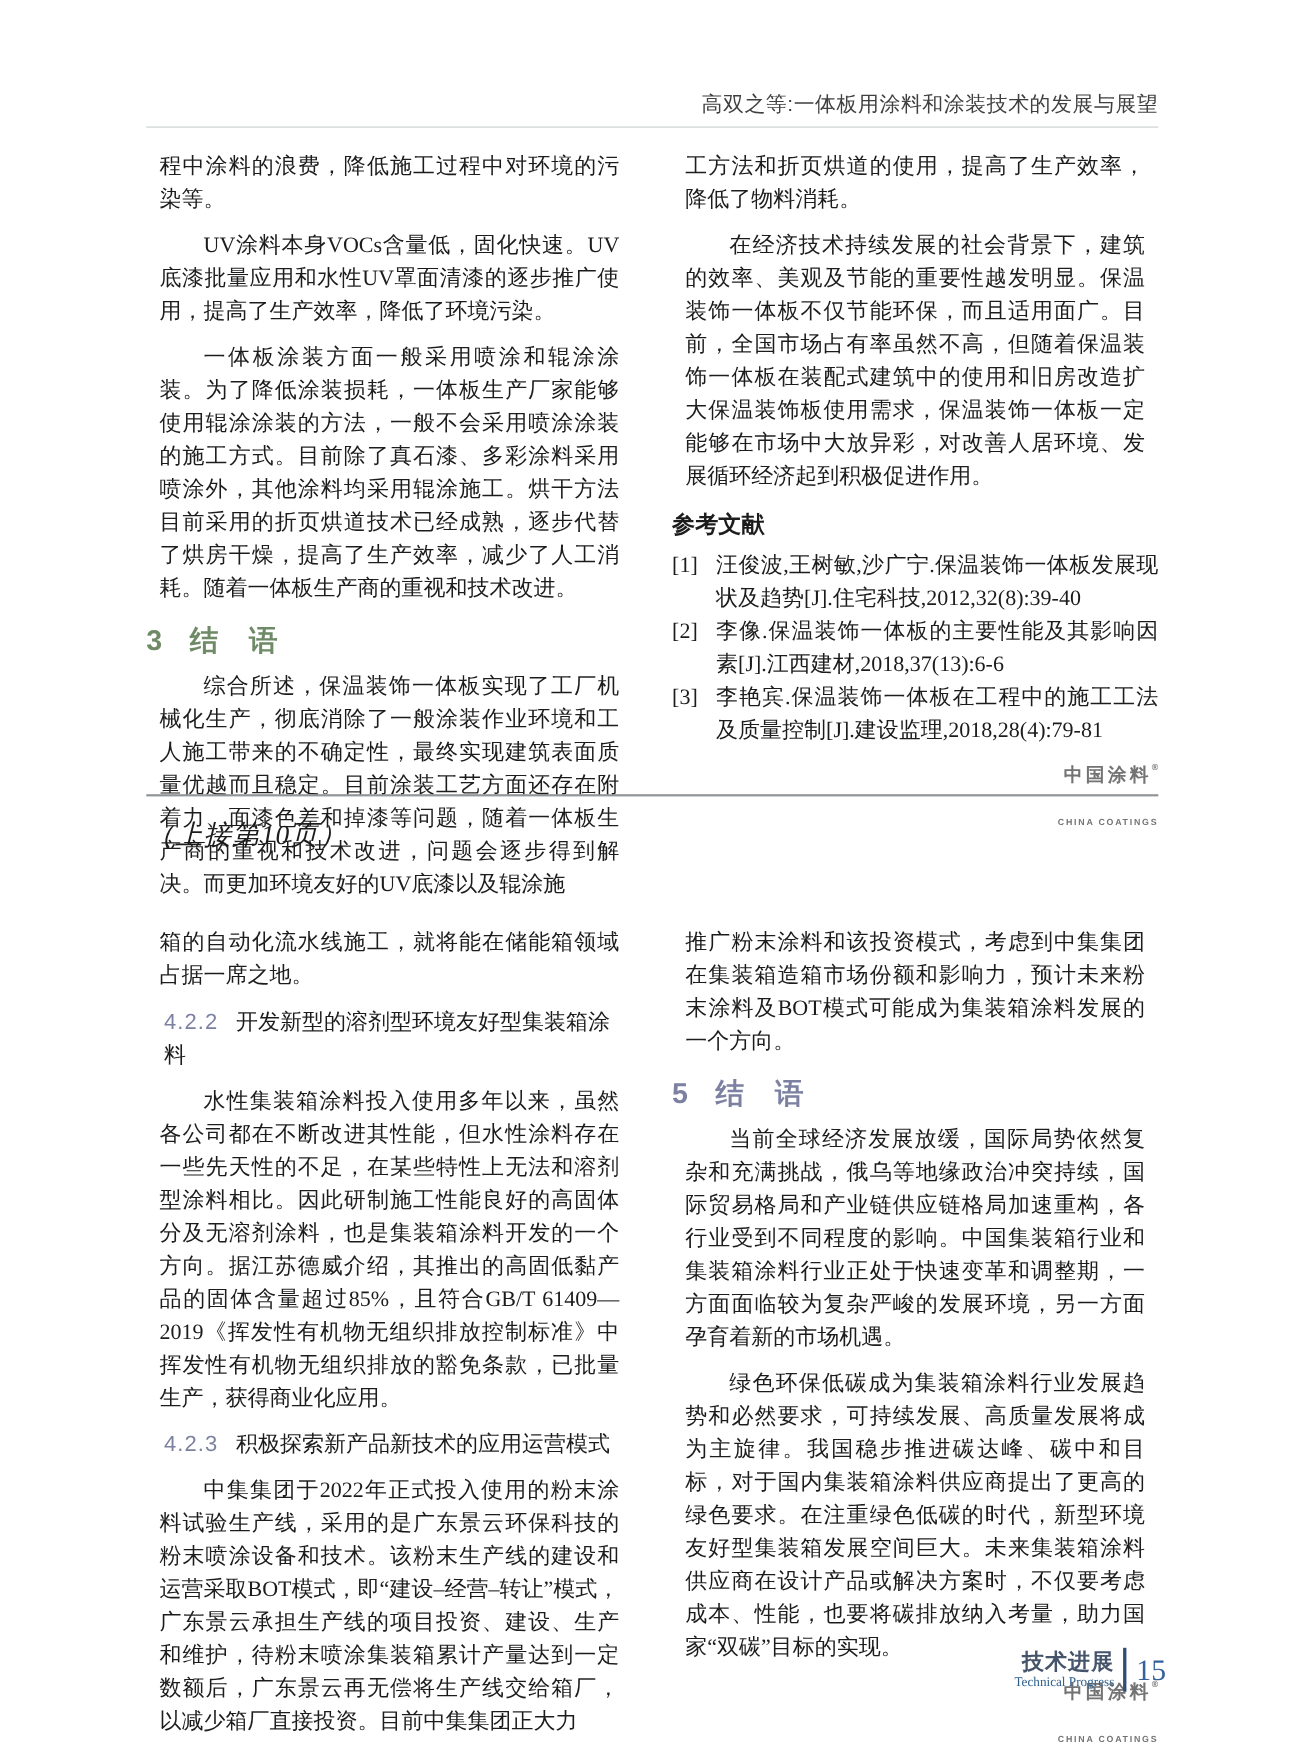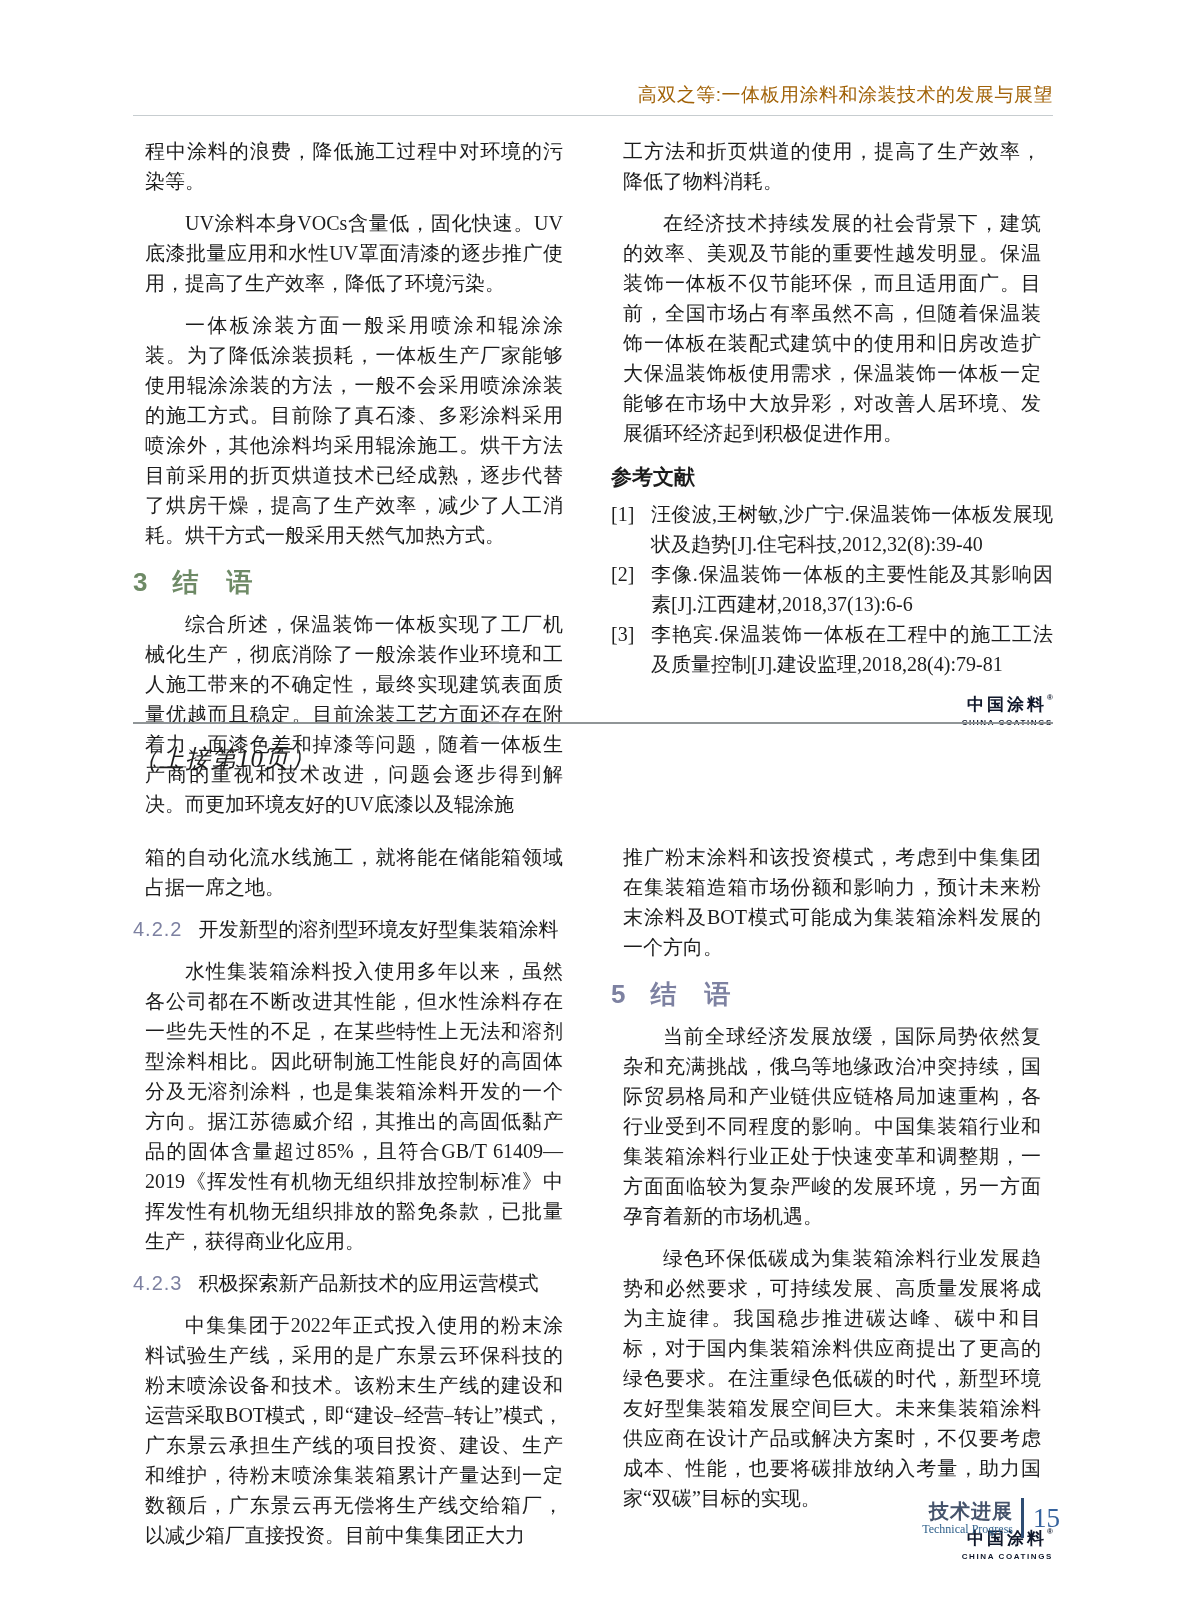--- a/index.html
+++ b/index.html
@@ -5,51 +5,51 @@
   html,body { margin:0; padding:0; background:#e8e8e8; }
   .page {
     position:relative; width:1187px; height:1600px; margin:0 auto;
     background:#ffffff; overflow:hidden;
     font-family:"Liberation Serif", serif; color:#1c1c1c;
   }
   
   .running-head {
     position:absolute; top:82px; left:133px; width:920px;
     text-align:right; font-family:"Liberation Sans", sans-serif;
-    font-size:19px; color:#a16207; letter-spacing:0.5px;
+    font-size:19px; color:#404040; letter-spacing:0.5px;
     padding-bottom:7px; border-bottom:1px solid #c7cdd0;
   }
   
   .two-col { position:absolute; left:133px; width:920px; display:flex; gap:36px; }
   .top-section { top:124px; }
   .bottom-section { top:830px; }
   .col { width:442px; flex:0 0 442px; }
   .body-p { font-size:20px; line-height:30px; text-align:justify; margin:12px; }
   .indent { text-indent:2em; }
   
   .sec-heading {
     font-family:"Liberation Sans", sans-serif; font-weight:bold;
     font-size:26px; line-height:30px; margin:17px 0 11px 0; letter-spacing:1px;
   }
   .sec-heading .num { margin-right:24px; }
   .green { color:#6e8a66; }
   .slate { color:#7d81a1; }
   
-  .sub-heading { font-size:20px; line-height:30px; margin:2px 0; text-align:left; }
+  .sub-heading { font-size:20px; line-height:30px; margin:2px 16px; text-align:left; }
   .sub-heading .sub-num {
     font-family:"Liberation Sans", sans-serif; color:#7d81a1;
     letter-spacing:1px; margin-right:16px;
   }
   
   .refs-heading { font-weight:bold; font-size:21px; margin:15px 0 8px 0; }
   .ref-item { display:flex; font-size:20px; line-height:30px; }
   .ref-marker { flex:0 0 40px; }
   .ref-text { text-align:justify; }
   
-  .logo { display:flex; flex-direction:column; align-items:flex-end; margin-top:14px; color:#0f172a; }
+  .logo { display:flex; flex-direction:column; align-items:flex-end; margin-top:14px; color:#737373;gap:25px; }
   .logo-cn {
     font-family:"Liberation Sans", sans-serif; font-weight:bold;
     font-size:17px; letter-spacing:3px; position:relative;
   }
   .logo-mark { font-size:8px; vertical-align:top; letter-spacing:0; }
   .logo-en {
     font-family:"Liberation Sans", sans-serif; font-size:8px;
     letter-spacing:1.6px; margin-top:2px; font-weight:bold;
   }
   
@@ -70,21 +70,21 @@
 <body>
 
 <div class="page">
 
   <div class="running-head">高双之等:一体板用涂料和涂装技术的发展与展望</div>
 
   <div class="two-col top-section">
     <div class="col">
       <p class="body-p">程中涂料的浪费，降低施工过程中对环境的污染等。</p>
       <p class="body-p indent">UV涂料本身VOCs含量低，固化快速。UV底漆批量应用和水性UV罩面清漆的逐步推广使用，提高了生产效率，降低了环境污染。</p>
-      <p class="body-p indent">一体板涂装方面一般采用喷涂和辊涂涂装。为了降低涂装损耗，一体板生产厂家能够使用辊涂涂装的方法，一般不会采用喷涂涂装的施工方式。目前除了真石漆、多彩涂料采用喷涂外，其他涂料均采用辊涂施工。烘干方法目前采用的折页烘道技术已经成熟，逐步代替了烘房干燥，提高了生产效率，减少了人工消耗。烘干方式一般采用天然气加热方式。</p>
+      <p class="body-p indent">一体板涂装方面一般采用喷涂和辊涂涂装。为了降低涂装损耗，一体板生产厂家能够使用辊涂涂装的方法，一般不会采用喷涂涂装的施工方式。目前除了真石漆、多彩涂料采用喷涂外，其他涂料均采用辊涂施工。烘干方法目前采用的折页烘道技术已经成熟，逐步代替了烘房干燥，提高了生产效率，减少了人工消耗。随着一体板生产商的重视和技术改进。</p>
       <div class="sec-heading green">
         <span class="num">3</span><span>结　语</span>
       </div>
       <p class="body-p indent">综合所述，保温装饰一体板实现了工厂机械化生产，彻底消除了一般涂装作业环境和工人施工带来的不确定性，最终实现建筑表面质量优越而且稳定。目前涂装工艺方面还存在附着力、面漆色差和掉漆等问题，随着一体板生产商的重视和技术改进，问题会逐步得到解决。而更加环境友好的UV底漆以及辊涂施</p>
     </div>
     <div class="col">
       <p class="body-p">工方法和折页烘道的使用，提高了生产效率，降低了物料消耗。</p>
       <p class="body-p indent">在经济技术持续发展的社会背景下，建筑的效率、美观及节能的重要性越发明显。保温装饰一体板不仅节能环保，而且适用面广。目前，全国市场占有率虽然不高，但随着保温装饰一体板在装配式建筑中的使用和旧房改造扩大保温装饰板使用需求，保温装饰一体板一定能够在市场中大放异彩，对改善人居环境、发展循环经济起到积极促进作用。</p>
       <div class="refs-heading">参考文献</div>
       <div class="ref-item">

